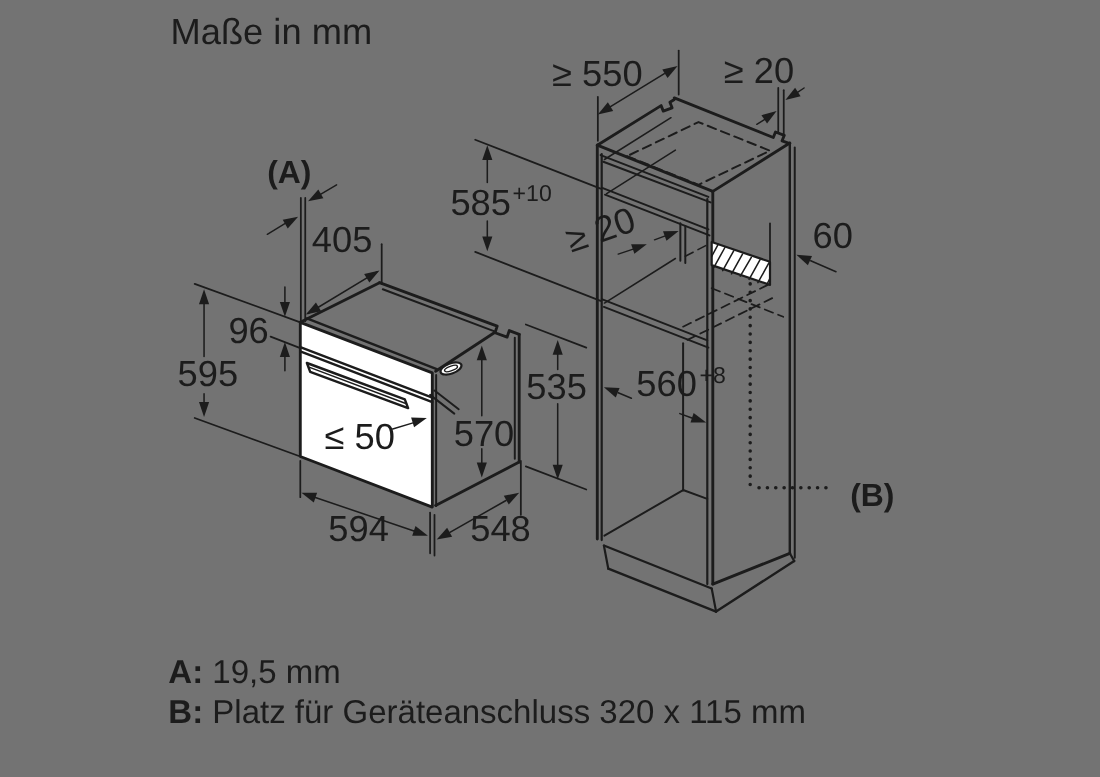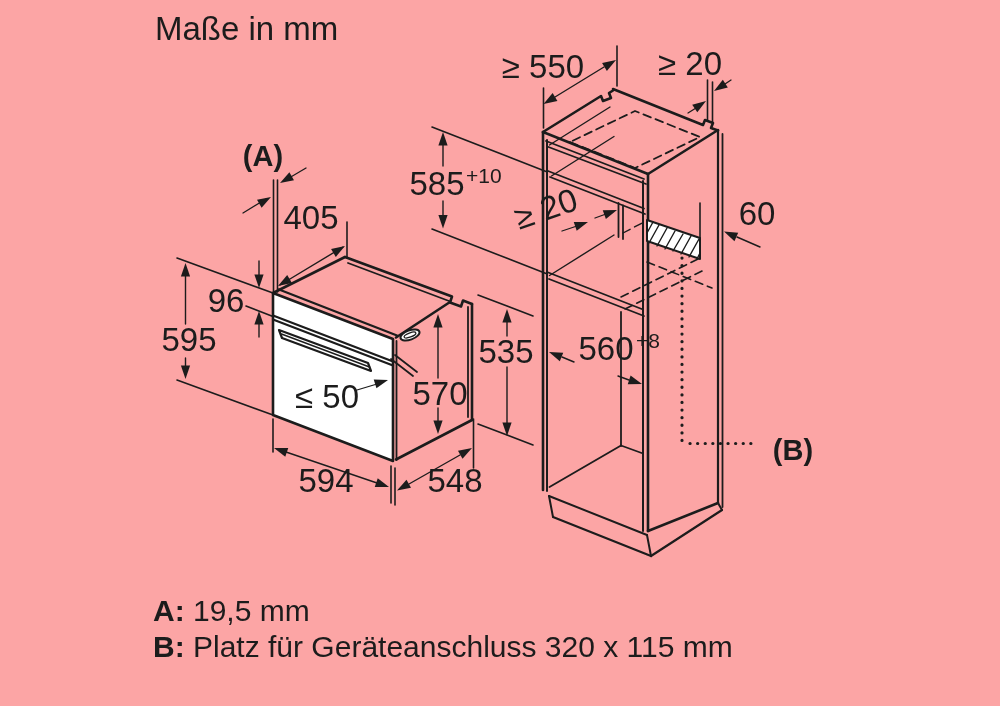--- a/index.html
+++ b/index.html
@@ -1,16 +1,16 @@
 <!DOCTYPE html>
 <html><head>
 <meta charset="utf-8">
 <style>
   html,body{margin:0;padding:0;background:#fff;}
-  .stage{position:relative;width:1000px;height:706px;background:#fca5a5;
+  .stage{position:relative;width:1000px;height:706px;background:#737373;
          font-family:"Liberation Sans",sans-serif;overflow:hidden;}
   svg{display:block;}
   .ln{stroke:#1c1c1c;fill:none;stroke-linecap:round;stroke-linejoin:round;}
   .w26{stroke-width:2.6;} .w22{stroke-width:2.2;} .w20{stroke-width:2.0;}
   .w18{stroke-width:1.8;} .w16{stroke-width:1.6;} .w14{stroke-width:1.4;} .w13{stroke-width:1.3;}
   .dash{stroke-dasharray:8 5;}
   .dots{stroke-width:3.2;stroke-dasharray:0.1 7.5;stroke-linecap:round;}
   .fillw{fill:#ffffff;}
   .ah{fill:#1c1c1c;stroke:none;}
   text{fill:#1c1c1c;}

